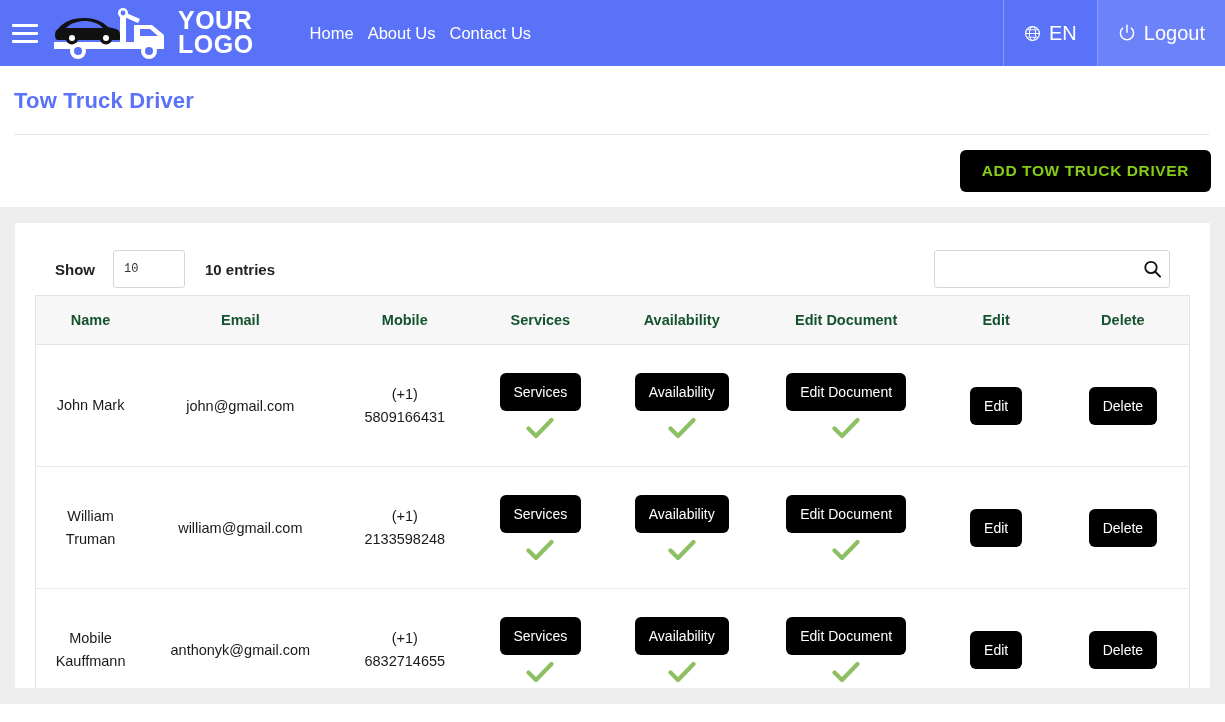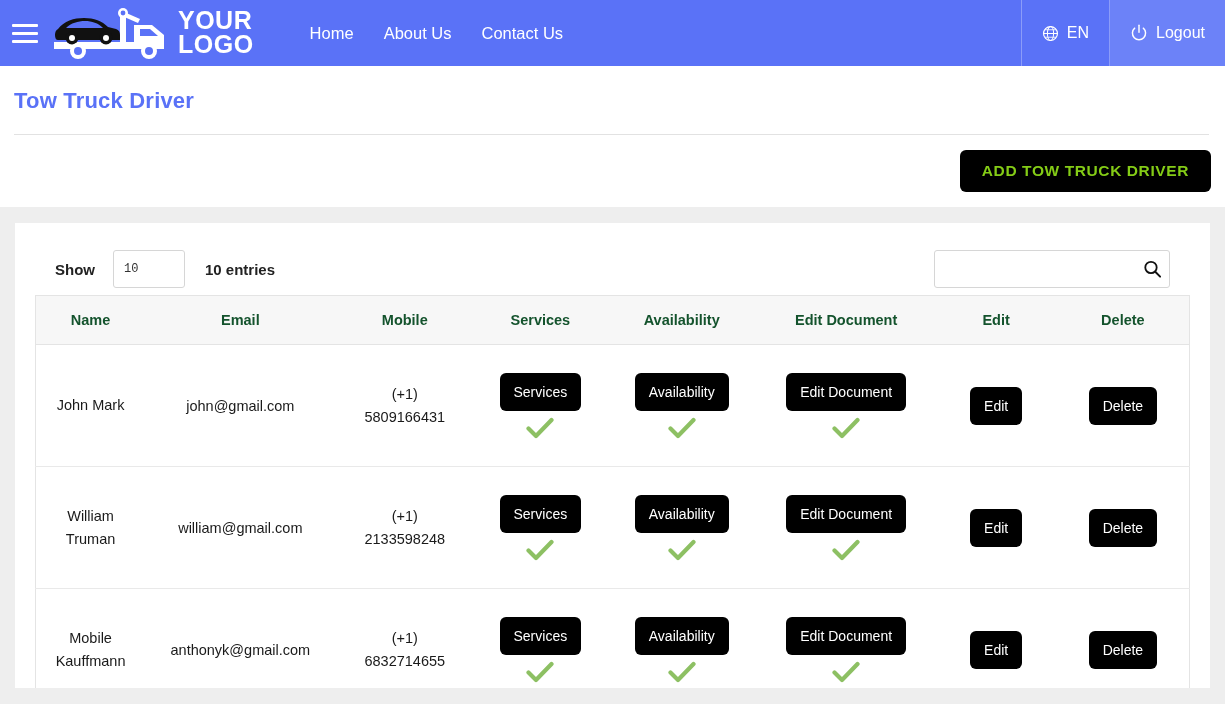--- a/index.html
+++ b/index.html
@@ -42,40 +42,40 @@
     color: #ffffff;
     font-size: 25px;
     font-weight: 700;
     line-height: 0.95;
     letter-spacing: 0.5px;
     margin-left: 8px;
   }
   .nav-links {
     display: flex;
     align-items: center;
-    gap: 30px;
+    gap: 14px;
     margin-left: 56px;
   }
   .nav-links a {
     color: #ffffff;
     font-size: 16.5px;
     text-decoration: none;
     font-weight: 400;
     cursor: pointer;
   }
   .nav-right {
     margin-left: auto;
     display: flex;
     align-items: stretch;
   }
   .nav-cell {
     display: flex; align-items: center; justify-content: center;
     gap: 8px;
     color: #ffffff;
-    font-size: 16px;
+    font-size: 20px;
     cursor: pointer;
     padding: 0 20px;
   }
   .nav-cell.lang {
     border-left: 1px solid #8b9cf9;
     border-right: 1px solid #8b9cf9;
     min-width: 72px;
   }
   .nav-cell.logout {
     background: #6c82f8;

